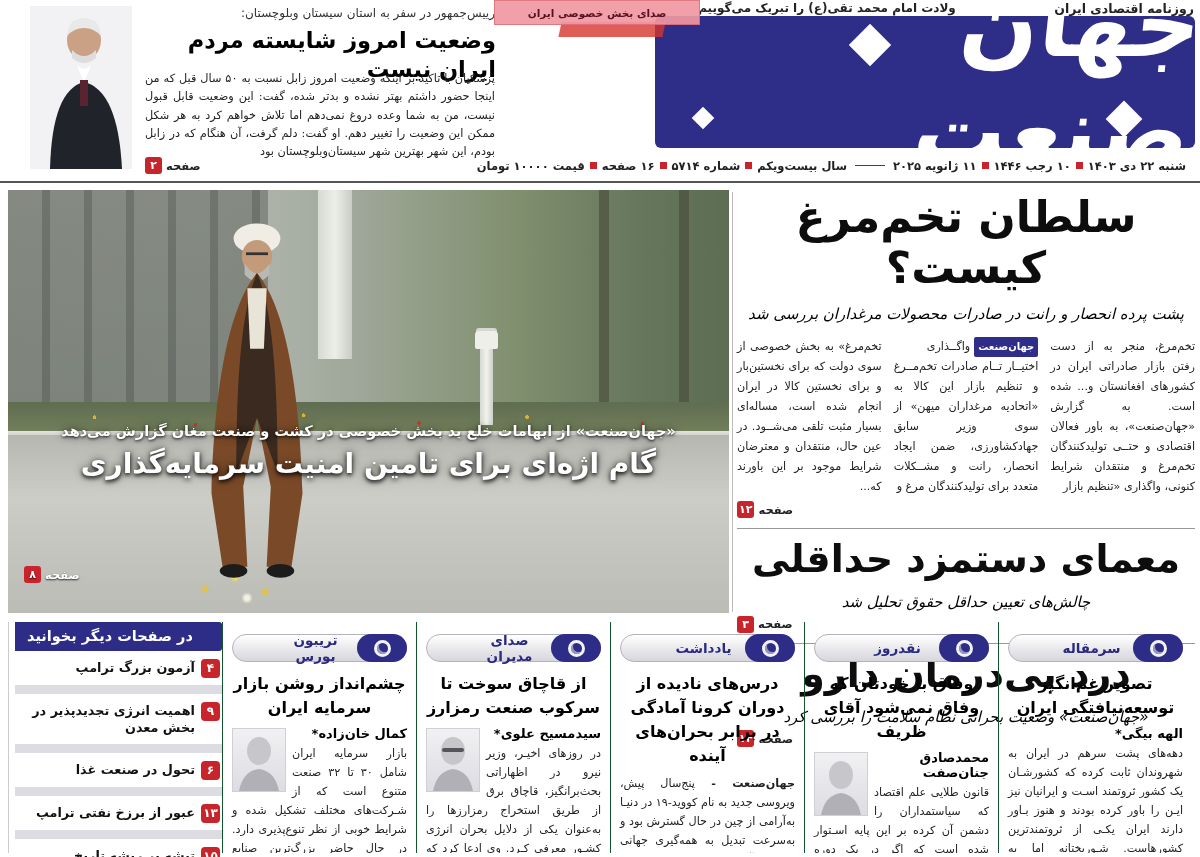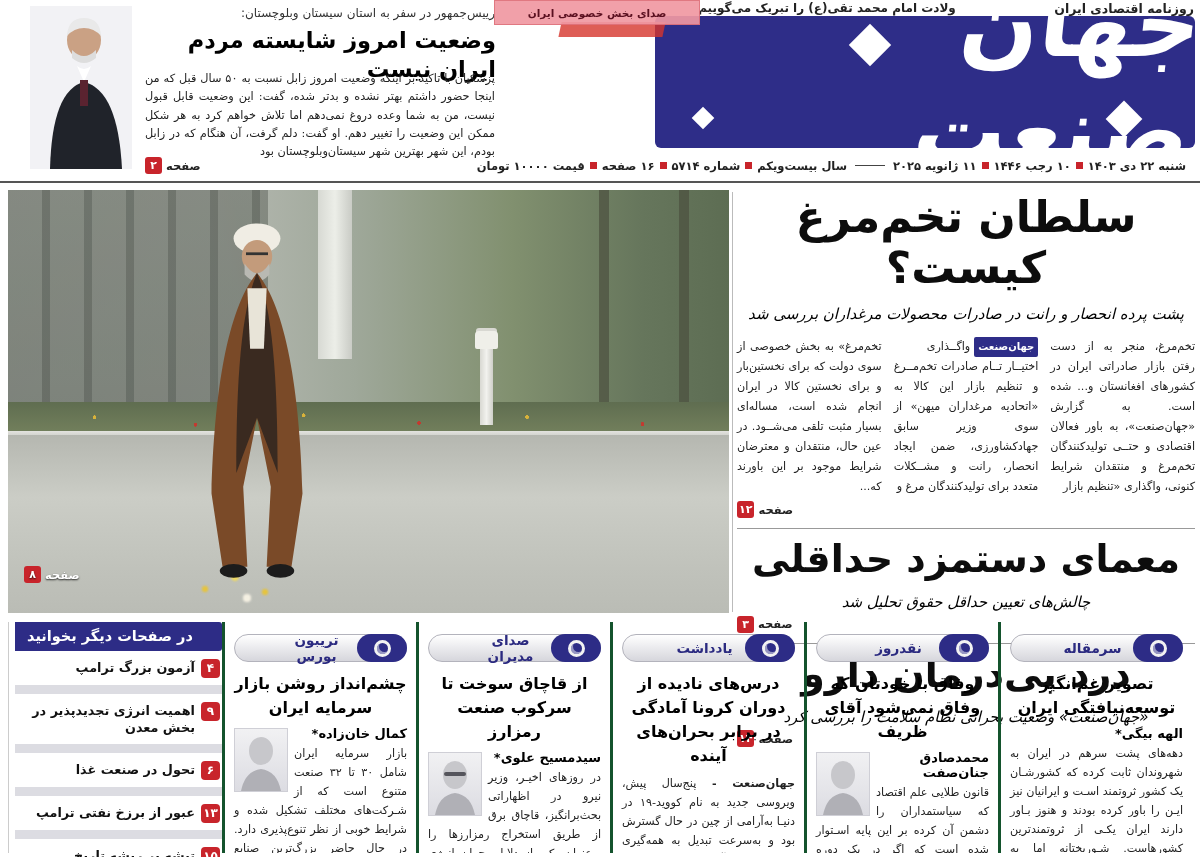--- a/index.html
+++ b/index.html
@@ -70,21 +70,21 @@
   .deck { font-size:15px; color:#000000; text-align:center; margin-top:12px;font-style:italic; }
   .lead-cols { display:flex; gap:12px; margin-top:14px; }
   .lead-cols p { flex:1; font-size:11.2px; line-height:1.78; text-align:justify; color:#222; }
   .chip { display:inline-block; background:#2e2d88; color:#fff; font-size:10px; font-weight:bold; padding:1px 4px; border-radius:2px; margin-left:4px; }
   .badge-row { text-align:left; margin-top:2px; }
   .story-rule { border:none; border-top:1px solid #999; margin:10px 0 8px; }
   .mid-head { font-size:38px; font-weight:bold; text-align:center; color:#0d0d0d; margin-top:4px; letter-spacing:-1px; }
 
   
   .bottom { position:absolute; left:8px; right:8px; top:622px; height:231px; display:flex; gap:0; }
-  .bcol { flex:1; padding:12px 9px; border-left:3px solid #14532d; position:relative; overflow:hidden; }
+  .bcol { flex:1; padding:12px 9px; border-left:1px solid #14532d; position:relative; overflow:hidden; }
   .bcol:last-child { border-left:none; }
   .pill { display:flex; align-items:center; height:28px; background:linear-gradient(180deg,#ffffff,#d6d6dc); border:1px solid #b3b3bc; border-radius:14px; position:relative; }
   .pill-cap { width:50px; height:28px; margin:-1px; background:#2d2c86; border-radius:14px; display:flex; align-items:center; justify-content:center; }
   .ring { width:17px; height:17px; border:3px solid #f2f2f2; border-radius:50%; background:#2d2c86; box-shadow:inset 2px -2px 0 rgba(255,255,255,.5); }
   .pill-text { flex:1; text-align:center; font-size:13.5px; font-weight:bold; color:#2b2a80; padding-left:40px; }
   .bcol h3 { font-size:16px; font-weight:bold; color:#000; text-align:center; line-height:1.5; margin:10px 0 6px; }
   .headshot { float:left; width:54px; height:64px; margin:2px 6px 4px 0; background:linear-gradient(180deg,#f1f1f3,#dcdce2); border:1px solid #cfcfd6; position:relative; }
   .headshot::before { content:""; position:absolute; right:-6px; top:-8px; width:26px; height:14px; background:#2d2c86; border-radius:8px 8px 0 8px; transform:rotate(-18deg); z-index:-1; }
   .author { font-size:13px; font-weight:bold; color:#000; margin-bottom:3px; }
   .bcol p { font-size:11.2px; line-height:1.7; text-align:justify; color:#222; }
@@ -182,20 +182,24 @@
         <ellipse cx="55" cy="20" rx="17" ry="11" fill="#f0ede4"></ellipse>
         <ellipse cx="55" cy="33" rx="11" ry="12" fill="#c39b7b"></ellipse>
         <path d="M46,38 Q55,52 64,38 L64,46 Q55,56 46,46 Z" fill="#b9b9b3"></path>
         <line x1="47" y1="31" x2="63" y2="31" stroke="#333" stroke-width="2"></line>
         <path d="M55,45 C34,70 24,130 22,205 L30,258 L48,258 L45,200 L55,150 L65,200 L62,258 L80,258 L88,205 C86,130 76,70 55,45 Z" fill="#7a4a28"></path>
         <path d="M55,45 C44,70 40,120 40,190 L55,150 L70,190 C70,120 66,70 55,45 Z" fill="#3a2a20"></path>
         <path d="M48,56 L62,56 L60,100 L50,100 Z" fill="#e8e4d8"></path>
         <ellipse cx="38" cy="261" rx="10" ry="5" fill="#1c1c1c"></ellipse>
         <ellipse cx="72" cy="261" rx="10" ry="5" fill="#1c1c1c"></ellipse>
       </svg>
+      <div class="cap">
+        <div class="cap-kicker">«جهان‌صنعت» از ابهامات خلع ید بخش خصوصی در کشت و صنعت مغان گزارش می‌دهد</div>
+        <div class="cap-head">گام اژه‌ای برای تامین امنیت سرمایه‌گذاری</div>
+      </div>
       <div class="photo-badge pg white">
         <span>صفحه</span>
           <span class="pgnum">۸</span>
       </div>
     </div>
 
     <div class="vrule"></div>
 
     <div class="rightcol">
       <h1 class="lead-head">سلطان تخم‌مرغ کیست؟</h1>

